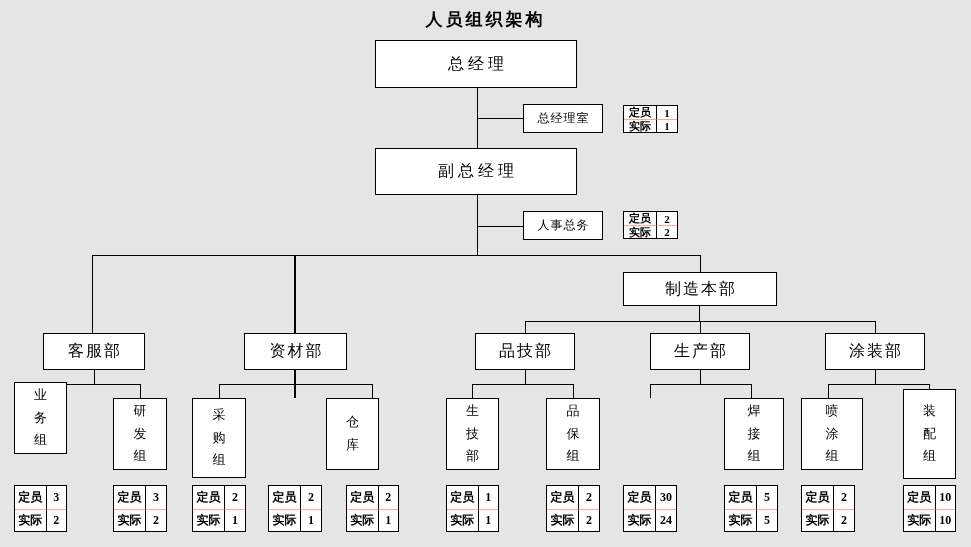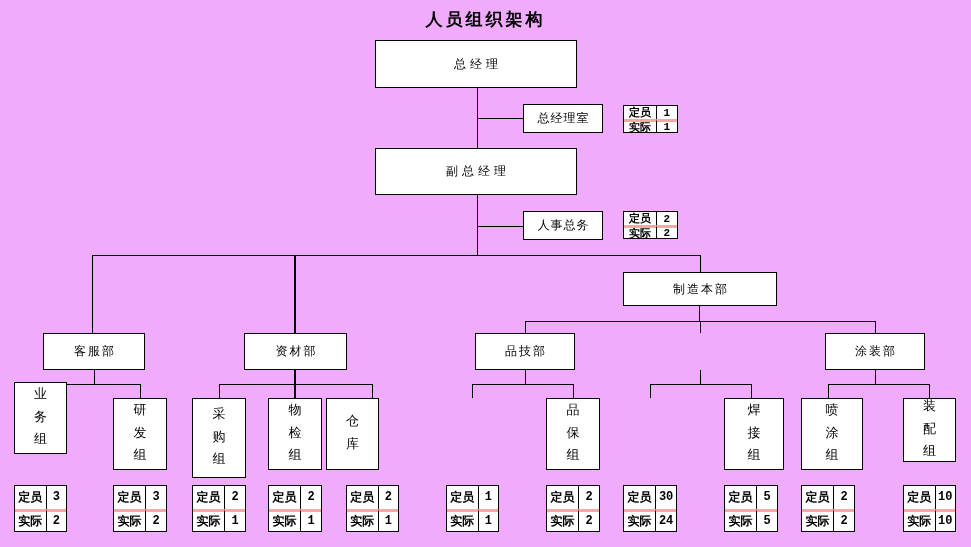--- a/index.html
+++ b/index.html
@@ -1,28 +1,28 @@
 <!DOCTYPE html>
 <html><head>
 <meta charset="utf-8">
 <style>
   html,body{margin:0;padding:0;background:#fff;}
   #stage{
-    position:relative;width:971px;height:547px;background:#f0abfc;
-    font-family:Liberation Mono, monospace;color:#000;
+    position:relative;width:971px;height:547px;background:#e5e5e5;
+    font-family:Liberation Serif, serif;color:#000;
     overflow:hidden;
   }
   .title{
     position:absolute;left:0;top:8px;width:100%;text-align:center;
     font-size:17px;font-weight:bold;letter-spacing:3px;
   }
   .box{
     position:absolute;border:1px solid #000;background:#fff;
     display:flex;align-items:center;justify-content:center;
-    font-size:12px;letter-spacing:2px;padding-left:2px;box-sizing:border-box;
+    font-size:16px;letter-spacing:2px;padding-left:2px;box-sizing:border-box;
   }
   .box.exec{letter-spacing:4px;padding-left:4px;}
   .box.small{font-size:12px;letter-spacing:1px;padding-left:1px;}
   .vbox{
     position:absolute;border:1px solid #000;background:#fff;
     display:flex;align-items:center;justify-content:center;box-sizing:border-box;
   }
   .vbox .vtext{
     width:1.05em;font-size:13px;line-height:1.75;word-break:break-all;
     text-align:center;
@@ -33,21 +33,21 @@
   .tbl{
     position:absolute;border:1px solid #000;background:#fff;box-sizing:border-box;
     display:grid;grid-template-columns:3fr 2fr;grid-template-rows:1fr 1fr;
     font-size:12px;font-weight:bold;
   }
   .tbl.small{font-size:11px;}
   .tbl .cell{
     display:flex;align-items:center;justify-content:center;overflow:hidden;
   }
   .tbl .cell:nth-child(2n){border-left:1px solid #000;}
-  .tbl .cell:nth-child(n+3){border-top:3px solid #fca5a5;}
+  .tbl .cell:nth-child(n+3){border-top:1px solid #fca5a5;}
 </style>
 </head>
 <body>
 
 <div id="stage">
 
   <div class="title">人员组织架构</div>
 
   <div class="vl" style="left:477px;top:88px;height:60px"></div>
   <div class="hl" style="left:477px;top:118px;width:46px"></div>
@@ -103,47 +103,48 @@
     <div class="cell">2</div>
     <div class="cell">实际</div>
     <div class="cell">2</div>
   </div>
 
   <div class="box" style="left:623px;top:272px;width:154px;height:34px">制造本部</div>
 
   <div class="box" style="left:43px;top:333px;width:102px;height:37px">客服部</div>
   <div class="box" style="left:244px;top:333px;width:103px;height:37px">资材部</div>
   <div class="box" style="left:475px;top:333px;width:100px;height:37px">品技部</div>
+  <div class="box" style="left:650px;top:333px;width:100px;height:37px">生产部</div>
   <div class="box" style="left:825px;top:333px;width:100px;height:37px">涂装部</div>
 
   <div class="vbox" style="left:14px;top:382px;width:53px;height:72px">
       <span class="vtext">业务组</span>
     </div>
   <div class="vbox" style="left:113px;top:398px;width:54px;height:72px">
       <span class="vtext">研发组</span>
     </div>
   <div class="vbox" style="left:192px;top:398px;width:54px;height:80px">
       <span class="vtext">采购组</span>
     </div>
-  <div class="vbox" style="left:268px;top:398px;width:54px;height:72px">
-      <span class="vtext">物检组</span>
-    </div>
   <div class="vbox" style="left:326px;top:398px;width:53px;height:72px">
       <span class="vtext">仓库</span>
     </div>
+  <div class="vbox" style="left:446px;top:398px;width:53px;height:72px">
+      <span class="vtext">生技部</span>
+    </div>
   <div class="vbox" style="left:546px;top:398px;width:54px;height:72px">
       <span class="vtext">品保组</span>
     </div>
   <div class="vbox" style="left:724px;top:398px;width:60px;height:72px">
       <span class="vtext">焊接组</span>
     </div>
   <div class="vbox" style="left:801px;top:398px;width:62px;height:72px">
       <span class="vtext">喷涂组</span>
     </div>
-  <div class="vbox" style="left:903px;top:398px;width:53px;height:64px">
+  <div class="vbox" style="left:903px;top:389px;width:53px;height:90px">
       <span class="vtext">装配组</span>
     </div>
 
   <div class="tbl" style="left:14px;top:485px;width:53px;height:47px">
     <div class="cell">定员</div>
     <div class="cell">3</div>
     <div class="cell">实际</div>
     <div class="cell">2</div>
   </div>
   <div class="tbl" style="left:113px;top:485px;width:54px;height:47px">

